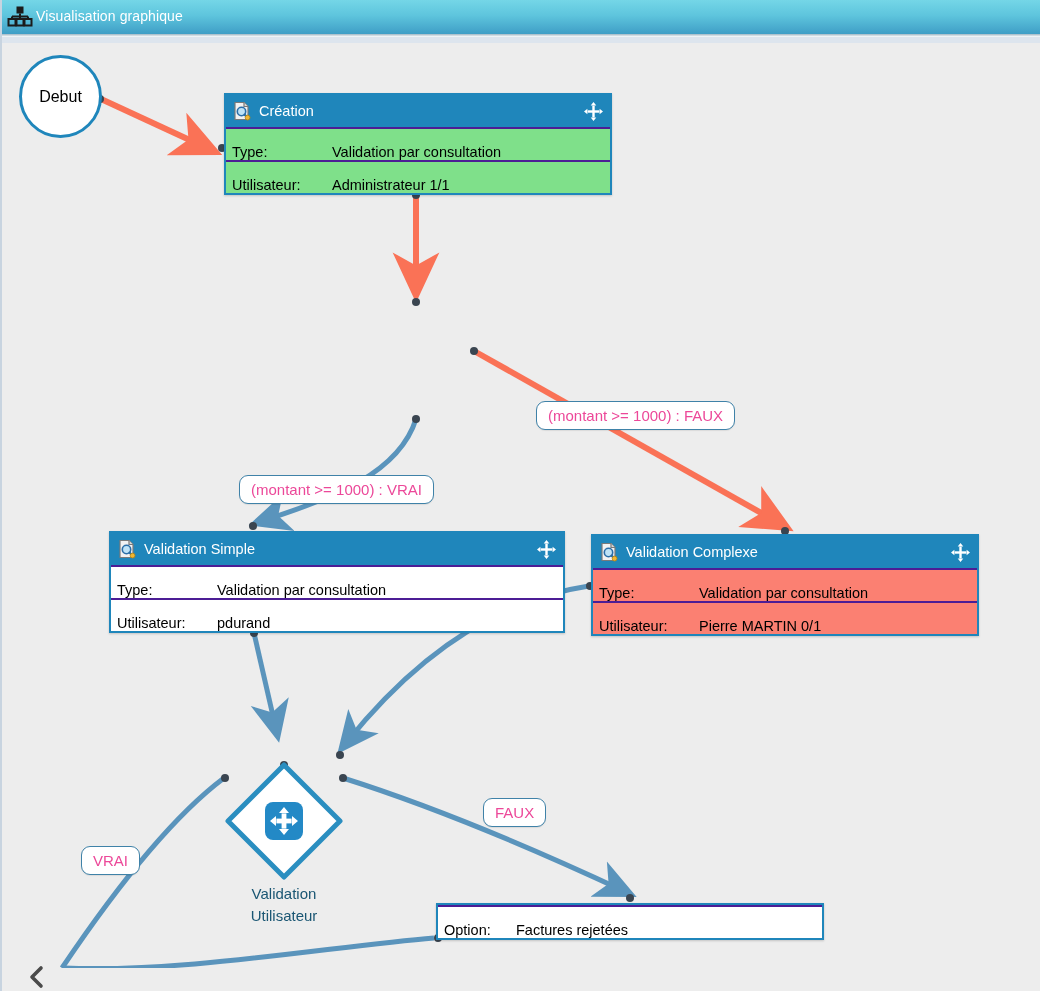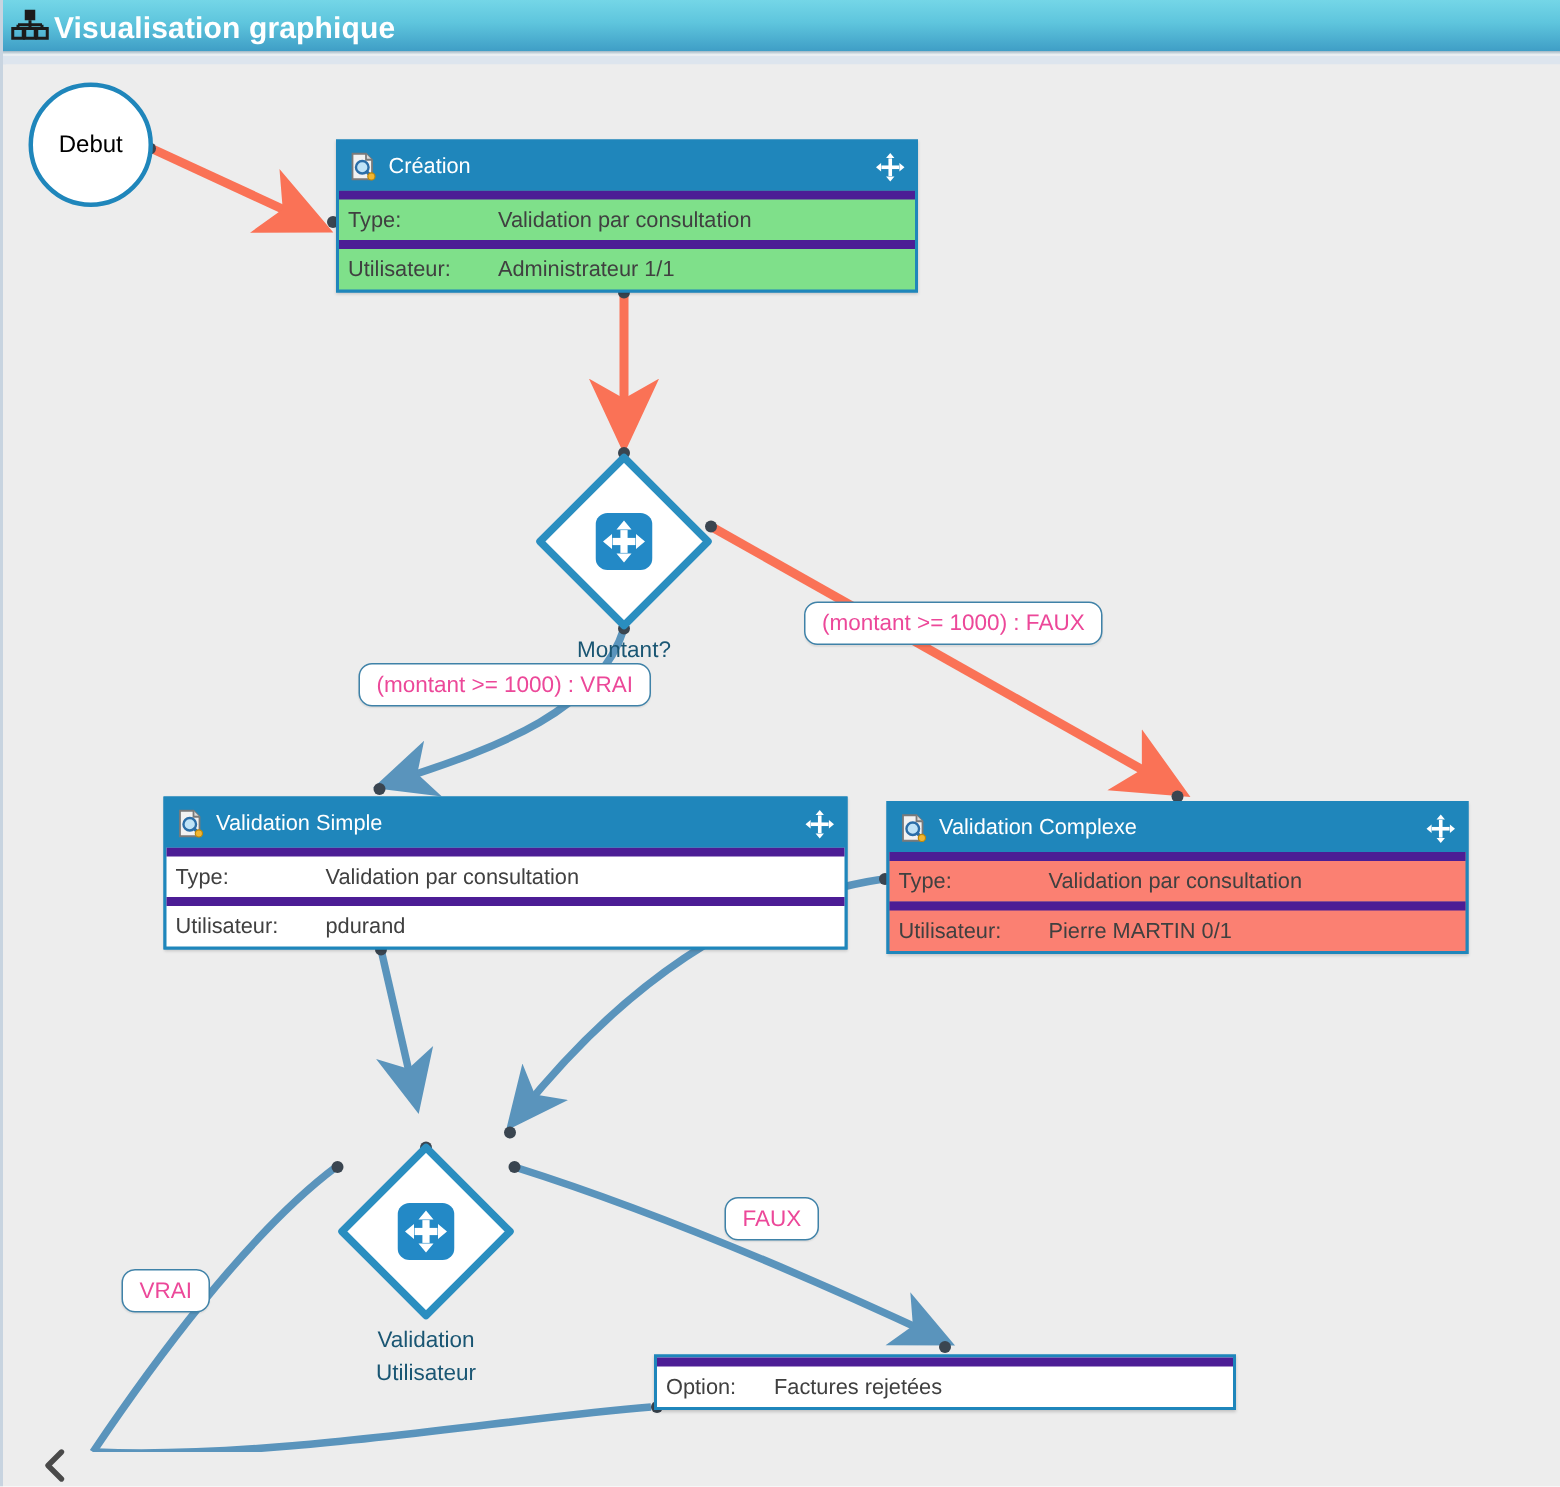--- a/index.html
+++ b/index.html
@@ -42,22 +42,22 @@
     background: #dde5ee;
   }
   #title-icon {
     position: absolute;
     left: 5px; top: 4px;
     width: 26px; height: 26px;
   }
   #title-text {
     position: absolute;
     left: 34px; top: 8px;
-    font-size: 20px;
-    font-weight: bold;
+    font-size: 14px;
+    font-weight: normal;
     color: #ffffff;
     letter-spacing: .1px;
     white-space: nowrap;
   }
 
   
   #canvas {
     position: absolute;
     left: 2px;
     top: 43px;
@@ -101,26 +101,26 @@
     overflow: hidden;
   }
   .move-handle {
     position: absolute;
     right: 6px; top: 6px;
     width: 21px; height: 21px;
     cursor: move;
   }
   .node-row {
     display: flex;
-    align-items: center;
+    align-items: flex-end;
     height: 33px;
     font-size: 14.5px;
-    color: #404040;
+    color: #000000;
     padding-left: 6px;
-    border-top: 6px solid #4c1d95;
+    border-top: 2px solid #4c1d95;
     box-sizing: border-box;
   }
   .node-row .k { width: 100px; flex: 0 0 100px; }
   .node-row .v { flex: 1 1 auto; white-space: nowrap; }
   .row-green { background: #7fe08a; }
   .row-white { background: #ffffff; }
   .row-red   { background: #fb8072; }
 
   
   .diamond-wrap { position: absolute; }
@@ -280,36 +280,22 @@
       <div class="node-row row-green">
         <span class="k">Type:</span>
         <span class="v">Validation par consultation</span>
       </div>
       <div class="node-row row-green">
         <span class="k">Utilisateur:</span>
         <span class="v">Administrateur 1/1</span>
       </div>
     </div>
 
-    <div class="diamond-wrap" style="left:352px; top:258px; width:120px; height:120px;">
-      <svg class="diamond" viewBox="0 0 120 120">
-        <path d="M60 4 L116 60 L60 116 L4 60 Z" fill="#ffffff" stroke="#2a8ec0" stroke-width="5" stroke-linejoin="round"></path>
-      </svg>
-      <span class="diamond-icon" style="left:41px; top:41px;">
-        <svg width="38" height="38" viewBox="0 0 38 38">
-          <rect x="0" y="0" width="38" height="38" rx="8" fill="#2389c6"></rect>
-          <path d="M19 5 L24 11 H14 Z M19 33 L24 27 H14 Z M5 19 L11 14 V24 Z M33 19 L27 14 V24 Z" fill="#ffffff"></path>
-          <rect x="16.6" y="11.4" width="4.8" height="15.2" fill="#ffffff"></rect>
-          <rect x="11.4" y="16.6" width="15.2" height="4.8" fill="#ffffff"></rect>
-        </svg>
-      </span>
-      <span class="diamond-label" style="left:-25px; top:122px;">Montant?</span>
-    </div>
-
-    <div class="edge-label" style="left:235px; top:399px;">
+
+    <div class="edge-label" style="left:235px; top:432px;">
       <span>(montant &gt;= 1000) : VRAI</span>
     </div>
 
     <div class="edge-label" style="left:532px; top:358px;">
       <span>(montant &gt;= 1000) : FAUX</span>
     </div>
 
     <div class="node" style="left:57px; top:488px; width:456px;margin-left:48px;">
       <div class="node-header">
         <span class="ic">

